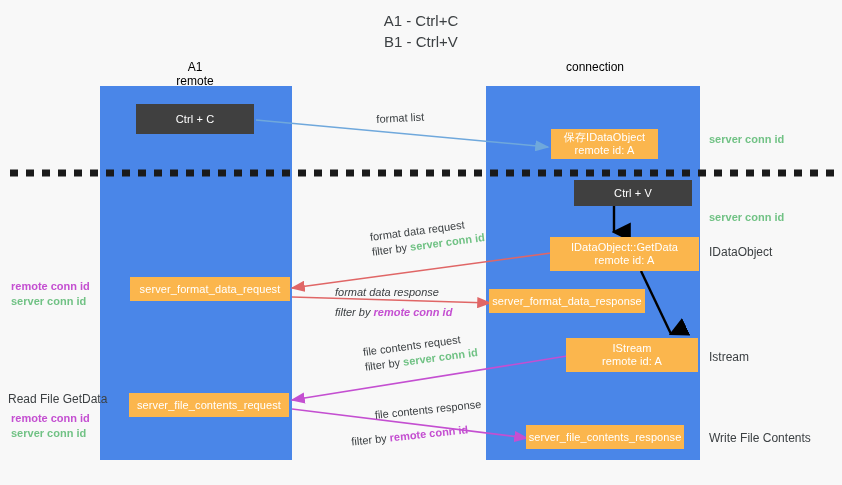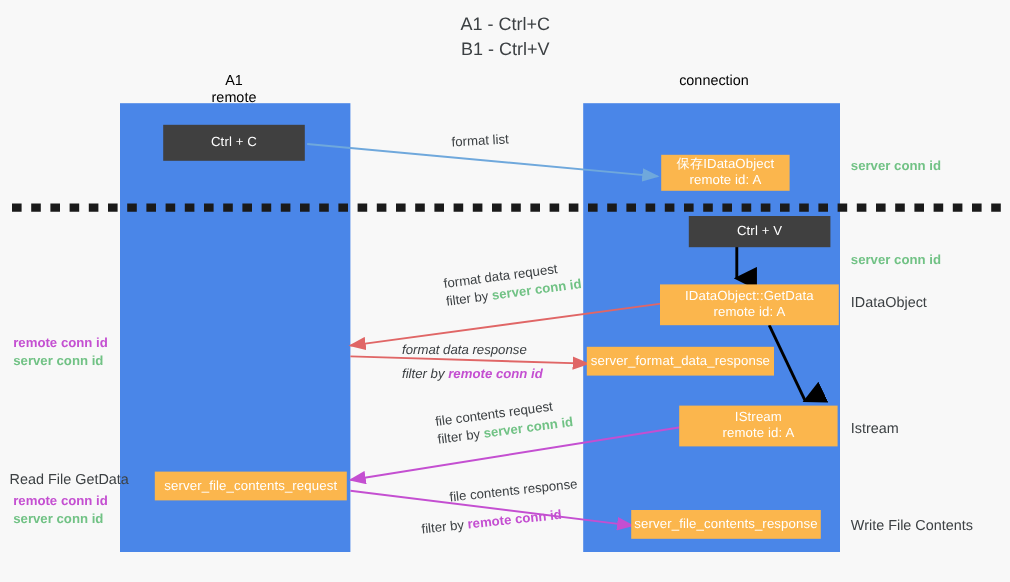--- a/index.html
+++ b/index.html
@@ -154,20 +154,23 @@
 
   <div class="box green" style="left:554px; top:180px; width:118px; height:26px;margin-left:20px;">
     <span>Ctrl + V</span>
   </div>
 
   <div class="box orange" style="left:550px; top:237px; width:149px; height:34px;">
     <span>IDataObject::GetData</span>
     <span>remote id: A</span>
   </div>
 
+  <div class="box orange" style="left:130px; top:277px; width:160px; height:24px;">
+    <span>server_format_data_request</span>
+  </div>
 
   <div class="box orange" style="left:489px; top:289px; width:156px; height:24px;text-align:center;">
     <span>server_format_data_response</span>
   </div>
 
   <div class="box orange" style="left:566px; top:338px; width:132px; height:34px;">
     <span>IStream</span>
     <span>remote id: A</span>
   </div>
 

